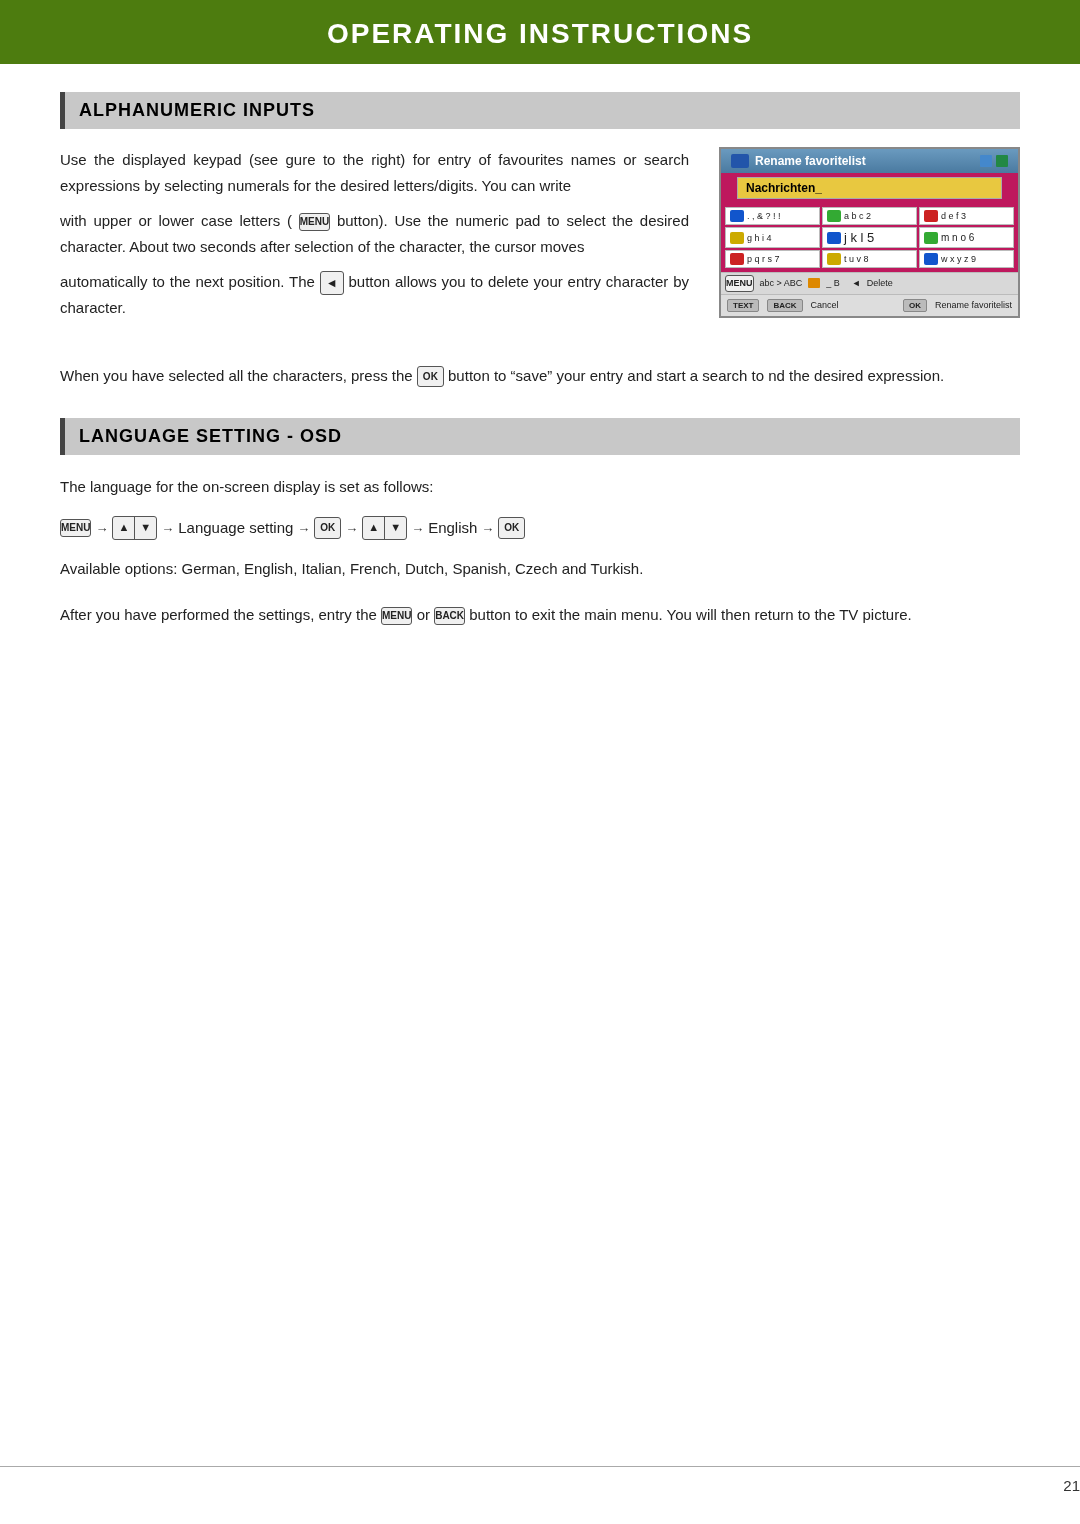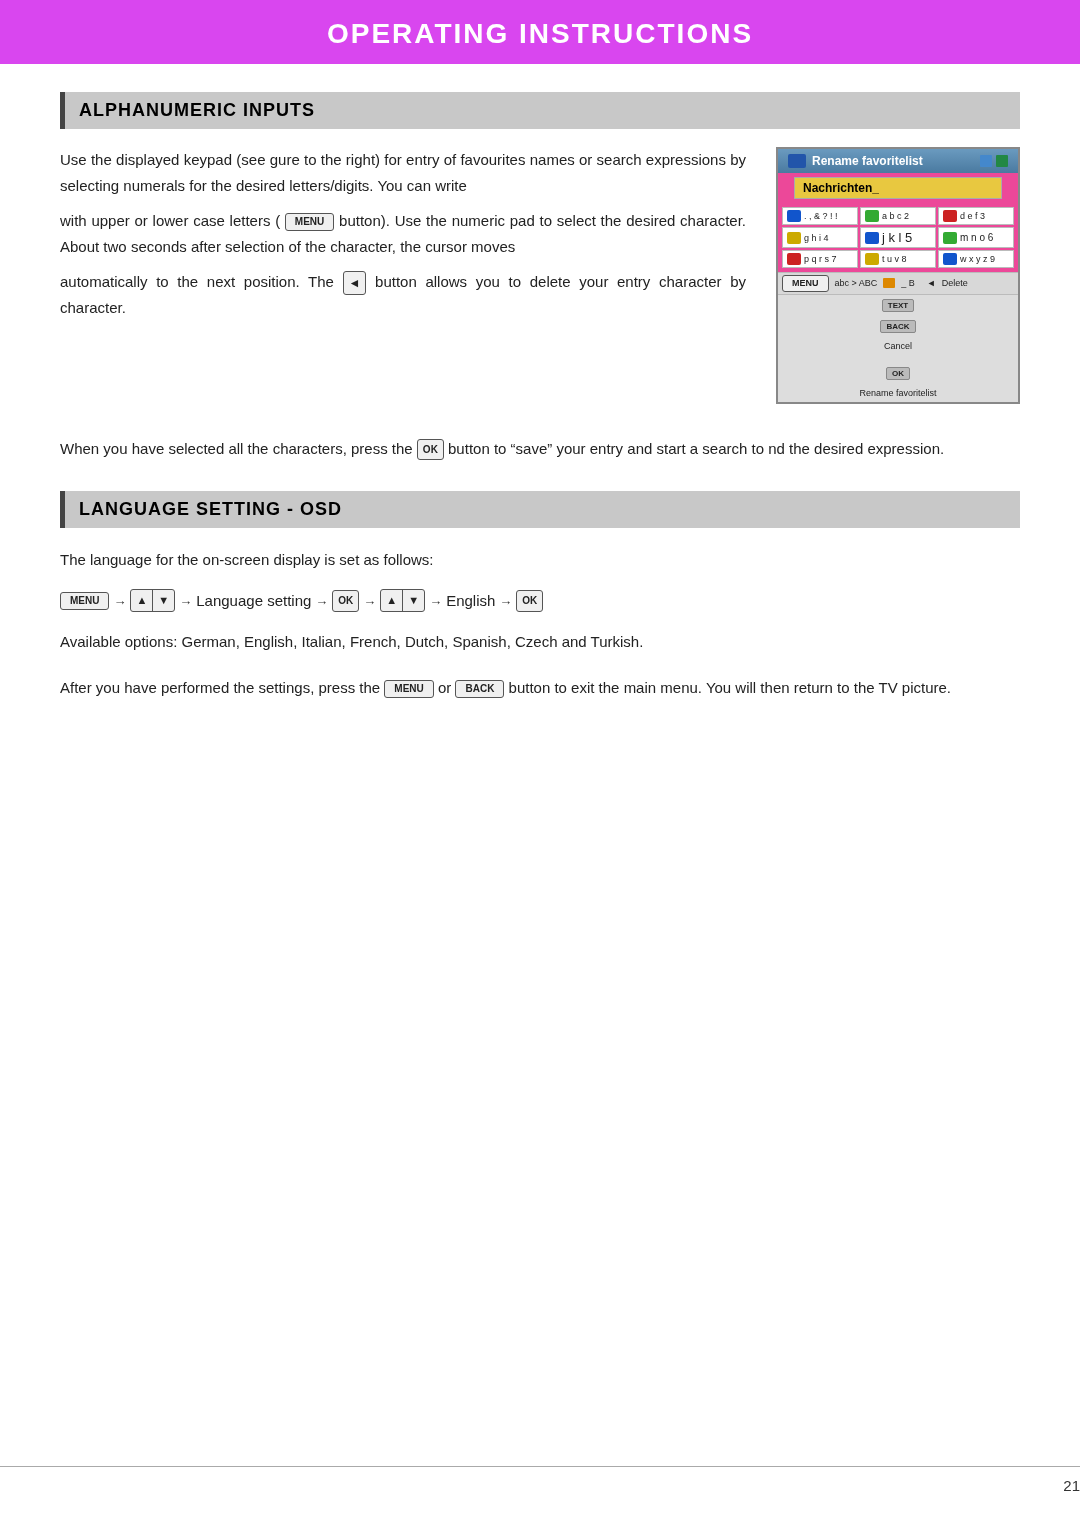--- a/index.html
+++ b/index.html
@@ -8,21 +8,21 @@
       font-family: Arial, sans-serif;
       font-size: 15px;
       color: #222;
       background: #fff;
       width: 1080px;
       min-height: 1524px;
       position: relative;
     }
 
     .page-title-bar {
-      background: #d946ef;
+      background: #4d7c0f;
       text-align: center;
       padding: 18px 0 14px;
       margin-bottom: 28px;
     }
 
     .page-title-bar h1 {
       font-size: 28px;
       font-weight: bold;
       color: #fff;
       letter-spacing: 2px;
@@ -65,21 +65,21 @@
 
     .alphanumeric-text p {
       margin-bottom: 10px;
     }
 
     
     .key-box {
       display: inline-block;
       border: 1.5px solid #555;
       border-radius: 3px;
-      padding: 1px 9px;
+      padding: 1px 0;
       font-size: 10px;
       font-weight: bold;
       background: #f0f0f0;
       vertical-align: middle;
       line-height: 1.4;
     }
 
     .key-ok {
       display: inline-block;
       border: 1.5px solid #555;
@@ -96,23 +96,23 @@
       border: 1.5px solid #555;
       border-radius: 3px;
       padding: 1px 5px;
       font-size: 12px;
       background: #f0f0f0;
       vertical-align: middle;
     }
 
     
     .rename-dialog {
-      width: 244px;
+      width: 301px;
       border: 2px solid #888;
-      background: #ec4899;
+      background: #be185d;
       font-size: 11px;
       flex-shrink: 0;
     }
 
     .rename-dialog-titlebar {
       background: linear-gradient(to bottom, #6a9abf, #4a7aa0);
       color: #fff;
       padding: 5px 10px;
       font-size: 12px;
       font-weight: bold;
@@ -172,21 +172,20 @@
     }
 
     .rename-dialog-footer {
       display: flex;
       align-items: center;
       padding: 4px 6px;
       font-size: 10px;
       background: #ddd;
       border-top: 1px solid #bbb;
       gap: 8px;
-      flex-direction: column;
     }
 
     .footer-btn {
       border: 1px solid #888;
       border-radius: 2px;
       padding: 1px 5px;
       font-size: 9px;
       background: #bbb;
       font-weight: bold;
     }
@@ -414,21 +413,21 @@
         </span>
         <span class="nav-arrow">→</span>
         <span>English</span>
         <span class="nav-arrow">→</span>
         <span class="key-ok">OK</span>
       </div>
 
       <p class="available-options">Available options: German, English, Italian, French, Dutch, Spanish, Czech and Turkish.</p>
 
       <p class="exit-paragraph">
-        <span>After you have performed the settings, press the </span>
+        <span>After you have performed the settings, entry the </span>
         <span class="key-box">MENU</span>
         <span> or </span>
         <span class="key-box">BACK</span>
         <span> button to exit the main menu. You will then return to the TV picture.</span>
       </p>
     </div>
   </div>
 
 </div>
 

